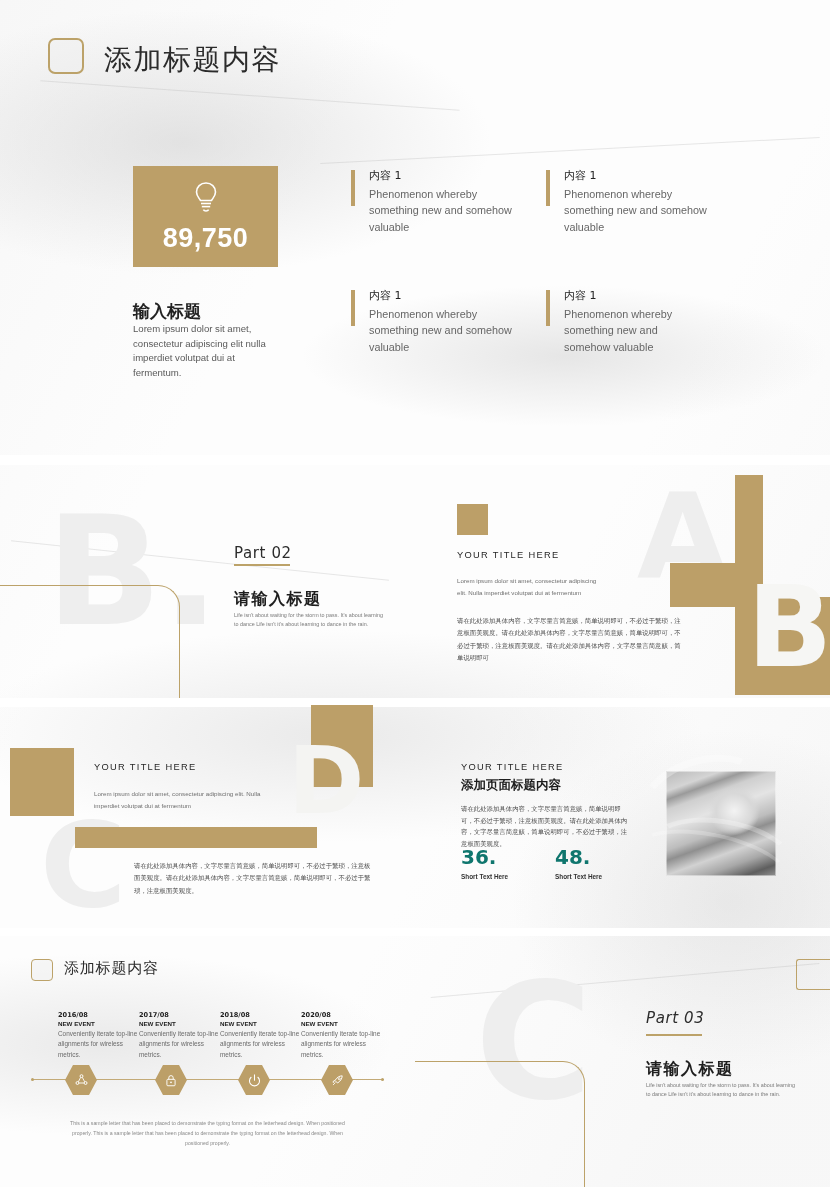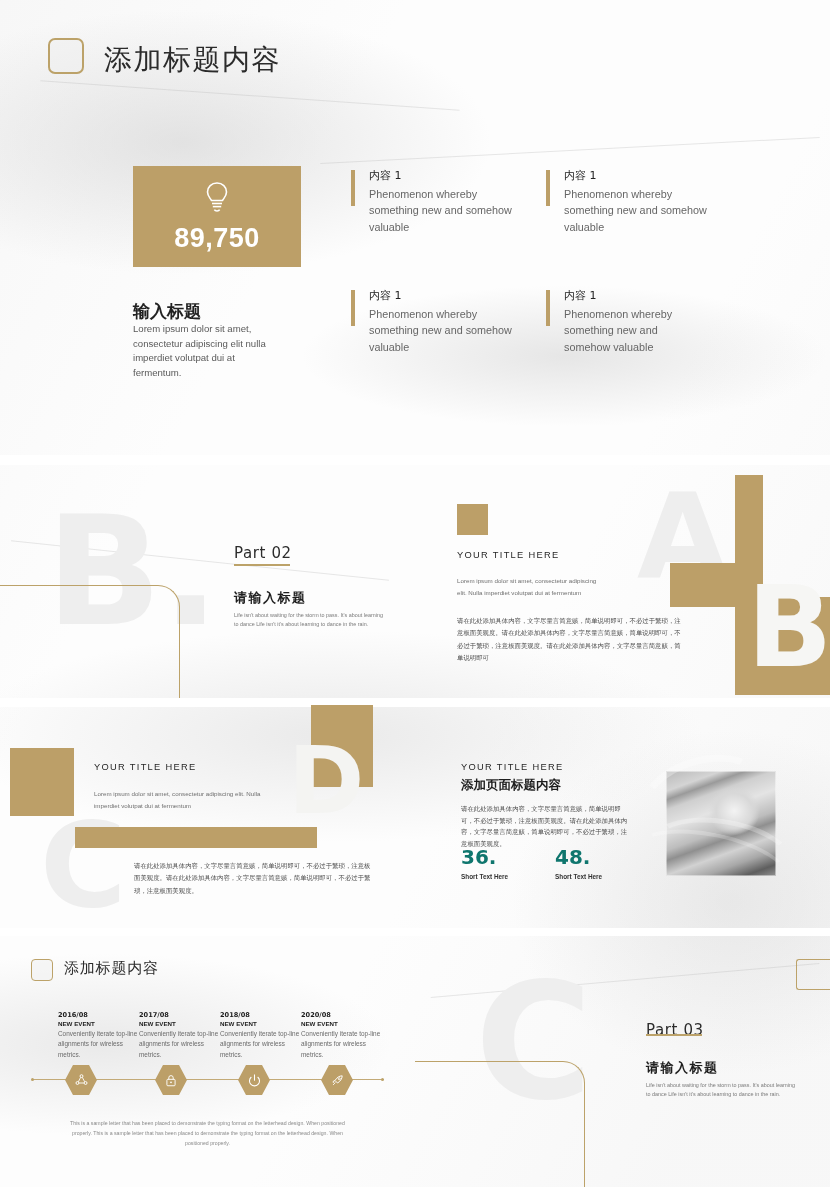--- a/index.html
+++ b/index.html
@@ -33,21 +33,21 @@
   .hdr-box {
     position: absolute; left: 48px; top: 38px; width: 36px; height: 36px;
     border: 2px solid #bca269; border-radius: 7px; background: rgba(238,238,238,.55);
   }
   .hdr-title {
     position: absolute; left: 104px; top: 41px;
     font-size: 28px; color: #2b2b2b; letter-spacing: 1.5px; font-weight: 400;
     font-family: "DejaVu Sans", "Liberation Sans", sans-serif;
   }
   .kpi-card {
-    position: absolute; left: 133px; top: 166px; width: 168px; height: 101px;
+    position: absolute; left: 133px; top: 166px; width: 145px; height: 101px;
     background: #bc9f68; display: flex; flex-direction: column;
     align-items: center; justify-content: center; gap: 9px;
   }
   .kpi-num { color: #fff; font-size: 27px; font-weight: 700; letter-spacing: .5px; }
   .kpi-sub-title {
     position: absolute; left: 133px; top: 300px;
     font-size: 17px; font-weight: 700; color: #222;
     font-family: "DejaVu Sans", "Liberation Sans", sans-serif;
   }
   .kpi-sub-body {
@@ -70,21 +70,21 @@
     font-family: "DejaVu Sans", "Liberation Sans", sans-serif; user-select: none;
   }
   .gold-sq { position: absolute; background: #bc9f68; }
   .gold-outline { position: absolute; border: 1.4px solid #bca269; }
   .part-num {
     position: absolute; font-size: 15px; color: #2c2c2c; letter-spacing: .6px;
     font-family: "DejaVu Sans", "Liberation Sans", sans-serif;
   }
   .part-rule { position: absolute; height: 1.6px; width: 56px; background: #bca269; }
   .part-title {
-    position: absolute; font-size: 13px; font-weight: 700; color: #1e1e1e; letter-spacing: 1.5px;
+    position: absolute; font-size: 16px; font-weight: 700; color: #1e1e1e; letter-spacing: 1.5px;
     font-family: "DejaVu Sans", "Liberation Sans", sans-serif;
   }
   .part-body { position: absolute; width: 150px; font-size: 5.4px; line-height: 1.72; color: #7a7a7a; }
   .corner-frame { position: absolute; border: 1.3px solid #bca269; }
 
   
   #slide2 { left: 0; top: 465px; width: 415px; height: 240px; }
   
   #slide3 { left: 415px; top: 465px; width: 415px; height: 240px; }
   .s-title {
@@ -319,18 +319,18 @@
     </div>
   </div>
 
   <div class="footer-note">This is a sample letter that has been placed to demonstrate the typing format on the letterhead design. When positioned properly. This is a sample letter that has been placed to demonstrate the typing format on the letterhead design. When positioned properly.</div>
 
   <section class="slide" id="slide7">
     <div class="wm" style="left:60px;top:40px;font-size:160px;">C</div>
     <div class="corner-frame" style="left:-110px;top:126px;width:280px;height:250px;border-right:1.3px solid #bca269;border-top:1.3px solid #bca269;border-left:none;border-bottom:none;border-top-right-radius:22px;"></div>
     <div class="gold-outline" style="left:381px;top:24px;width:34px;height:31px;border-right:none;border-top-left-radius:3px;border-bottom-left-radius:3px;"></div>
 
-    <div class="part-num" style="left:231px;top:86px;">Part 03</div>
+    <div class="part-num" style="left:231px;top:74px;font-style:italic;">Part 03</div>
     <div class="part-rule" style="left:231px;top:99px;"></div>
     <div class="part-title" style="left:231px;top:124px;">请输入标题</div>
     <div class="part-body" style="left:231px;top:146px;">Life isn't about waiting for the storm to pass. It's about learning to dance Life isn't it's about learning to dance in the rain.</div>
   </section>
 </div>
 
 </body></html>

